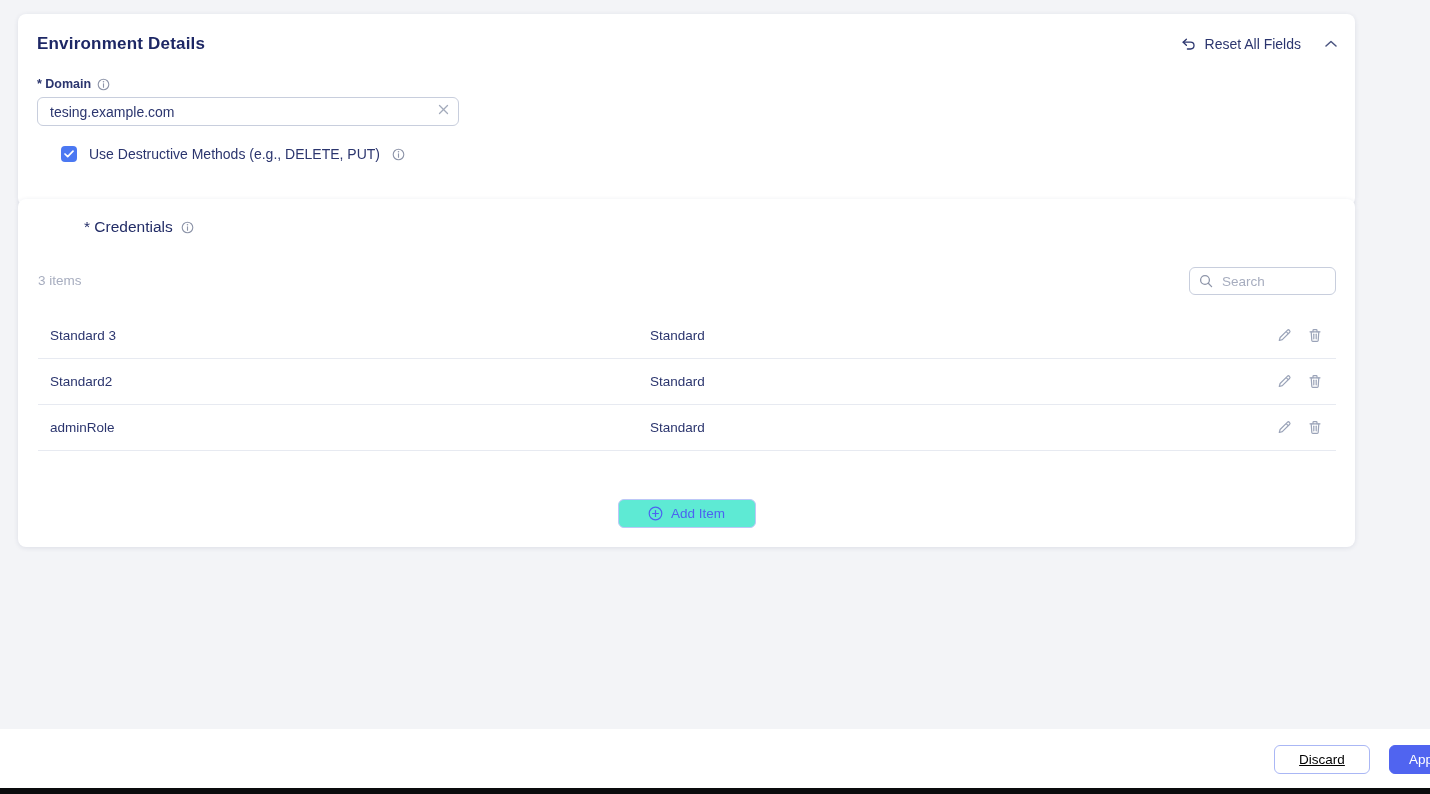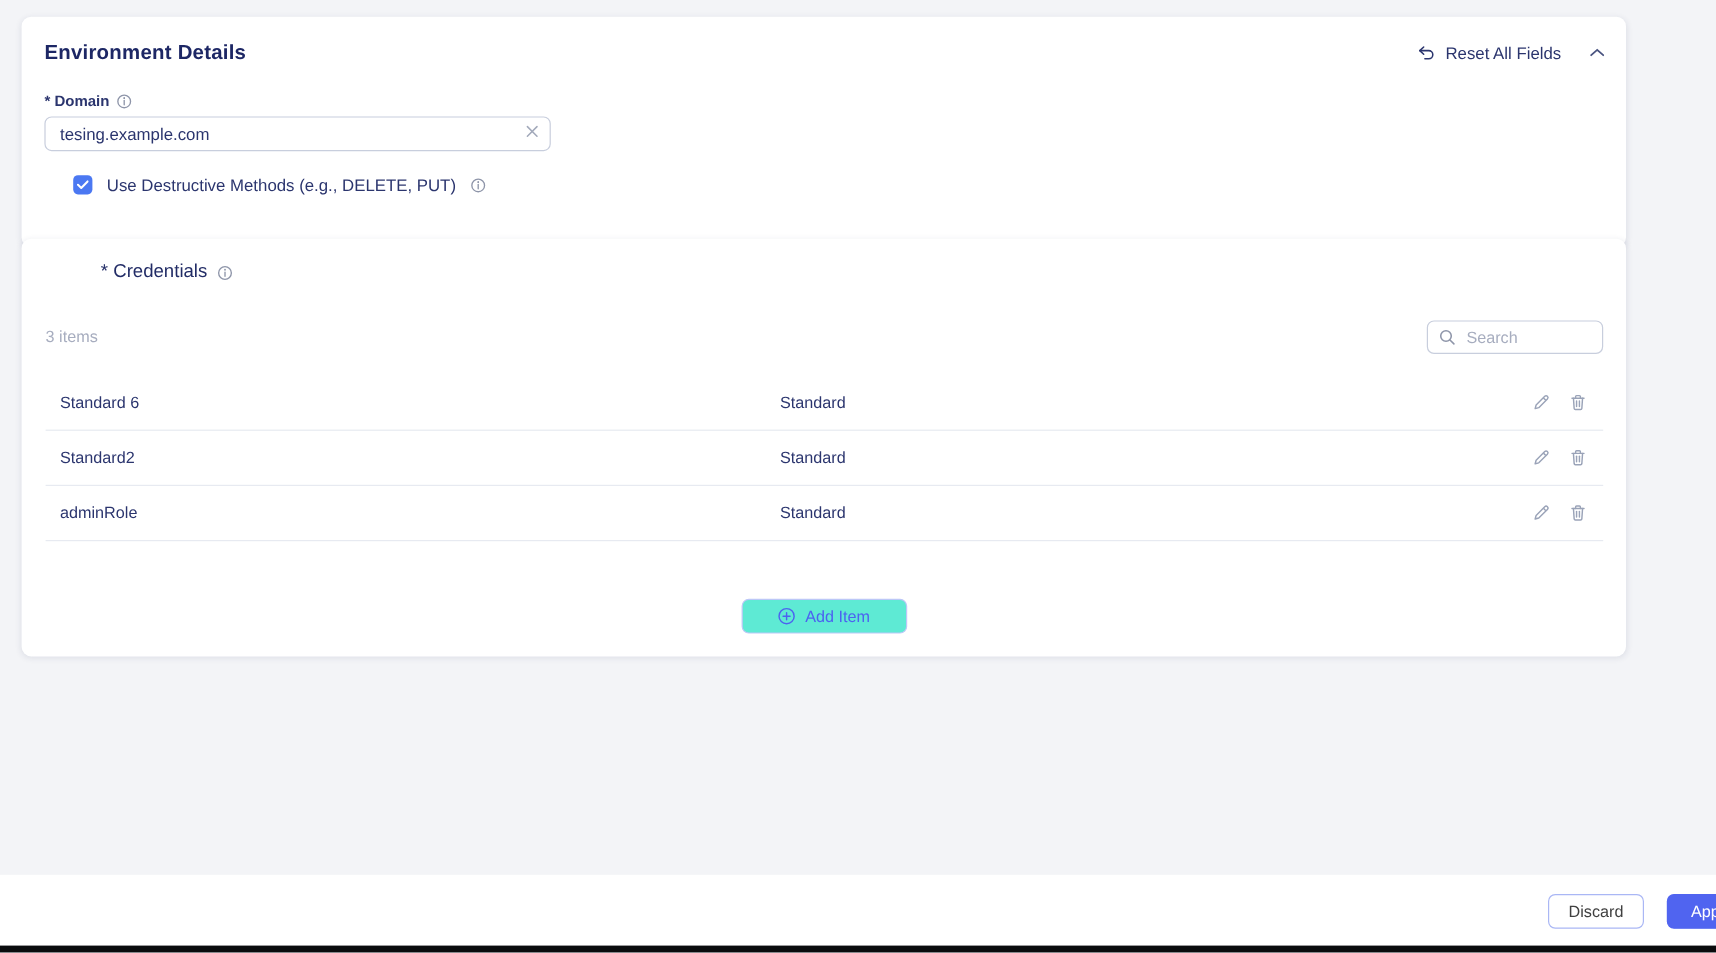--- a/index.html
+++ b/index.html
@@ -52,22 +52,22 @@
   .td-actions { display:flex; justify-content:flex-end; gap:16px; }
   .action-icon { cursor:pointer; line-height:0; }
 
   .add-item-btn { position:absolute; left:50%; transform:translateX(-50%); top:300px; height:29px; width:138px;
                   background:#5eead4; border:1px solid #bcc7f7; border-radius:6px; display:flex; align-items:center;
                   justify-content:center; gap:8px; cursor:pointer; color:#4c63f0; font-size:13.5px; }
 
   .footer { position:absolute; left:0; top:729px; width:1430px; height:59px; background:#ffffff; }
   .btn { height:29px; border-radius:6px; font-size:13.5px; font-family:inherit; cursor:pointer;
          display:flex; align-items:center; justify-content:center; }
-  .btn-discard { position:absolute; right:60px; top:16px; width:80px; background:#fff;
-                 border:1px solid #aab7f5; color:#404040; }
+  .btn-discard { position:absolute; right:60px; top:16px; width:96px; background:#fff;
+                 border:1px solid #aab7f5; color:#000000;text-decoration:underline; }
   .btn-apply { position:absolute; left:1389px; top:16px; width:74px; background:#5064f0;
                border:1px solid #5064f0; color:#ffffff; }
   .bottom-bar { position:absolute; left:0; top:788px; width:1430px; height:6px; background:#0a0b0d; }
 
   svg { display:block; }
 </style>
 </head>
 <body>
 
 <div class="viewport">
@@ -154,21 +154,21 @@
           <circle cx="6" cy="6" r="4.4"></circle>
           <line x1="9.3" y1="9.3" x2="12.6" y2="12.6"></line>
         </svg>
       </span>
       <input class="search-input" type="text" placeholder="Search" style="">
     </div>
 
     <div class="table">
 
       <div class="trow">
-        <div class="td">Standard 6</div>
+        <div class="td">Standard 3</div>
         <div class="td">Standard</div>
         <div class="td-actions">
           <span class="action-icon">
             <svg width="15" height="15" viewBox="0 0 15 15" fill="none" stroke="#9aa3b8" stroke-width="1.2" stroke-linejoin="round">
               <path d="M10.3 2.3 a1.5 1.5 0 0 1 2.2 2.2 L5.3 11.7 L2.3 12.5 L3.1 9.5 Z"></path>
               <line x1="9.2" y1="3.6" x2="11.2" y2="5.6"></line>
             </svg>
           </span>
           <span class="action-icon">
             <svg width="14" height="15" viewBox="0 0 14 15" fill="none" stroke="#9aa3b8" stroke-width="1.2" stroke-linecap="round" stroke-linejoin="round">

